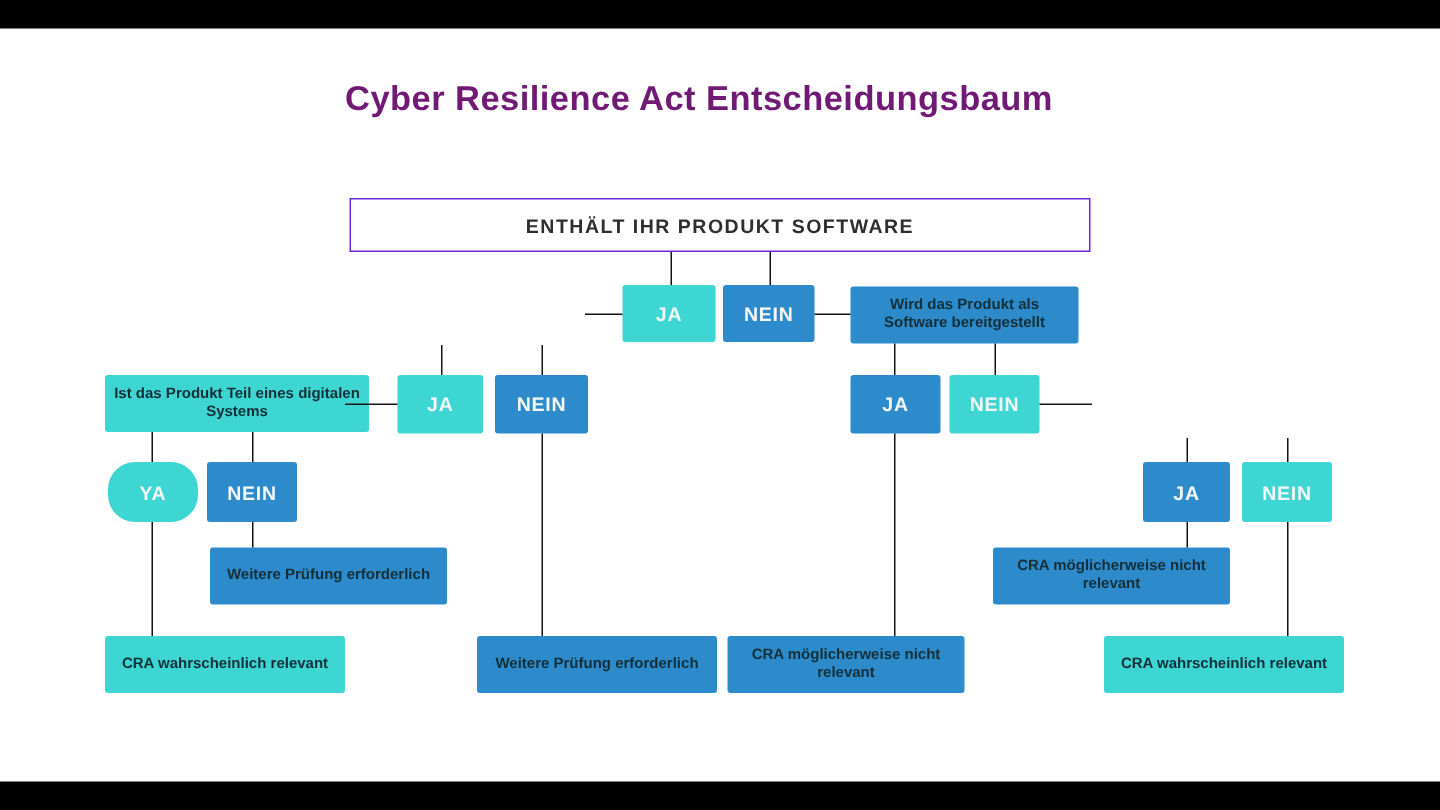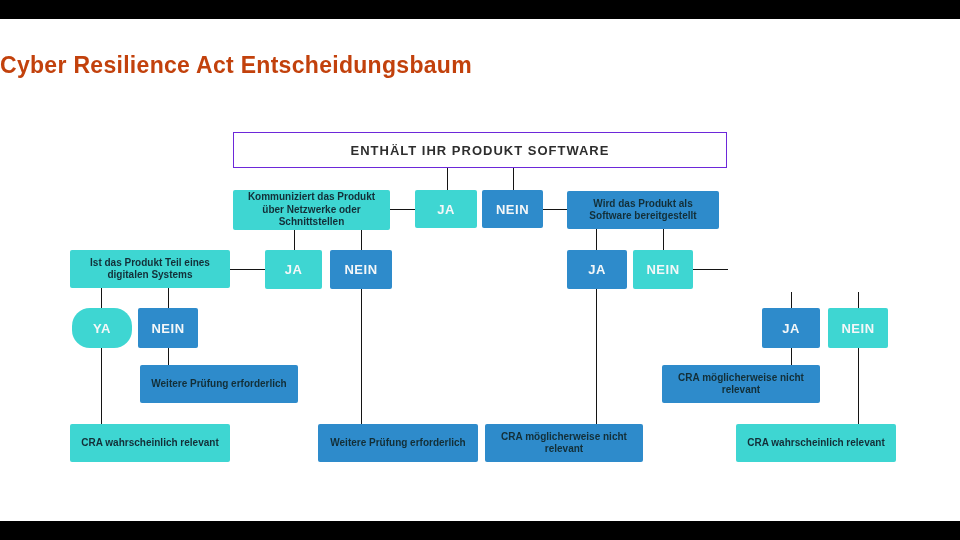--- a/index.html
+++ b/index.html
@@ -1,22 +1,22 @@
 <!DOCTYPE html>
 <html style="--teal: #3ED6D2; --blue: #2E8BCB; --text_dark: #132F38; --text_light: #F4F7F8; --line: #141414; --title_text: #1E1E1E; --bar: #000000;"><head>
 <meta charset="utf-8">
 <style>
   html,body{margin:0;padding:0;}
   body{font-family:"Liberation Sans", sans-serif; background:#fff;}
   #canvas{position:relative;width:960px;height:540px;background:#ffffff;overflow:hidden;}
   .bar{position:absolute;left:0;width:960px;background:#000;}
   .bar.top{top:0;height:19px;}
   .bar.bottom{bottom:0;height:19px;}
-  .title{position:absolute;left:0;top:52px;width:932px;
-         font-size:23px;font-weight:700;color:#c2410c;letter-spacing:.3px;}
+  .title{position:absolute;left:0;top:52px;width:932px;text-align:center;
+         font-size:23px;font-weight:700;color:#701a75;letter-spacing:.3px;}
   .rootbox{position:absolute;left:233px;top:132px;width:494px;height:36px;
            border:1px solid #6d28d9;background:#ffffff;display:flex;align-items:center;justify-content:center;
            font-size:13px;font-weight:700;letter-spacing:1px;color:#2e2e2e;text-transform:uppercase;box-sizing:border-box;}
   .node{position:absolute;display:flex;align-items:center;justify-content:center;text-align:center;
         font-weight:700;color:var(--text_dark,#132f38);border-radius:2px;box-sizing:border-box;}
   .q{font-size:10px;line-height:1.25;padding:2px 6px;}
   .ans{font-size:13px;letter-spacing:.5px;color:var(--text_light,#f4f7f8);}
   .teal{background:var(--teal,#3ed6d2);}
   .blue{background:var(--blue,#2e8bcb);}
   .lv{position:absolute;width:1px;background:#141414;}
@@ -30,21 +30,21 @@
   #a-r2-ja    {left:567px;top:250px;width:60px;height:39px;}
   #a-r2-nein  {left:633px;top:250px;width:60px;height:39px;}
   #a-l3-ya    {left:72px; top:308px;width:60px;height:40px;border-radius:18px;}
   #a-l3-nein  {left:138px;top:308px;width:60px;height:40px;}
   #a-r3-ja    {left:762px;top:308px;width:58px;height:40px;}
   #a-r3-nein  {left:828px;top:308px;width:60px;height:40px;}
 
   
   #q-network  {left:233px;top:190px;width:157px;height:40px;}
   #q-software {left:567px;top:191px;width:152px;height:38px;}
-  #q-digital  {left:70px; top:250px;width:160px;height:38px;}
+  #q-digital  {left:70px; top:250px;width:176px;height:38px;}
   #q-security {left:728px;top:248px;width:162px;height:44px;}
   #o-pruefung-left {left:140px;top:365px;width:158px;height:38px;}
   #o-nicht-right   {left:662px;top:365px;width:158px;height:38px;}
   #o-wahr-left     {left:70px; top:424px;width:160px;height:38px;}
   #o-pruefung-mid  {left:318px;top:424px;width:160px;height:38px;}
   #o-nicht-mid     {left:485px;top:424px;width:158px;height:38px;}
   #o-wahr-right    {left:736px;top:424px;width:160px;height:38px;}
 </style>
 </head>
 <body>
@@ -53,21 +53,20 @@
   <div class="bar top"></div>
   <div class="bar bottom"></div>
 
   <div class="title">Cyber Resilience Act Entscheidungsbaum</div>
 
   <div class="rootbox">ENTHÄLT IHR PRODUKT SOFTWARE</div>
 
   <div id="a-root-ja" class="node ans teal">JA</div>
   <div id="a-root-nein" class="node ans blue">NEIN</div>
 
-  <div id="q-network" class="node q teal">Kommuniziert das Produkt über Netzwerke oder Schnittstellen</div>
   <div id="q-software" class="node q blue">Wird das Produkt als Software bereitgestellt</div>
 
   <div id="a-l2-ja" class="node ans teal">JA</div>
   <div id="a-l2-nein" class="node ans blue">NEIN</div>
   <div id="a-r2-ja" class="node ans blue">JA</div>
   <div id="a-r2-nein" class="node ans teal">NEIN</div>
 
   <div id="q-digital" class="node q teal">Ist das Produkt Teil eines digitalen Systems</div>
 
   <div id="a-l3-ya" class="node ans teal">YA</div>

